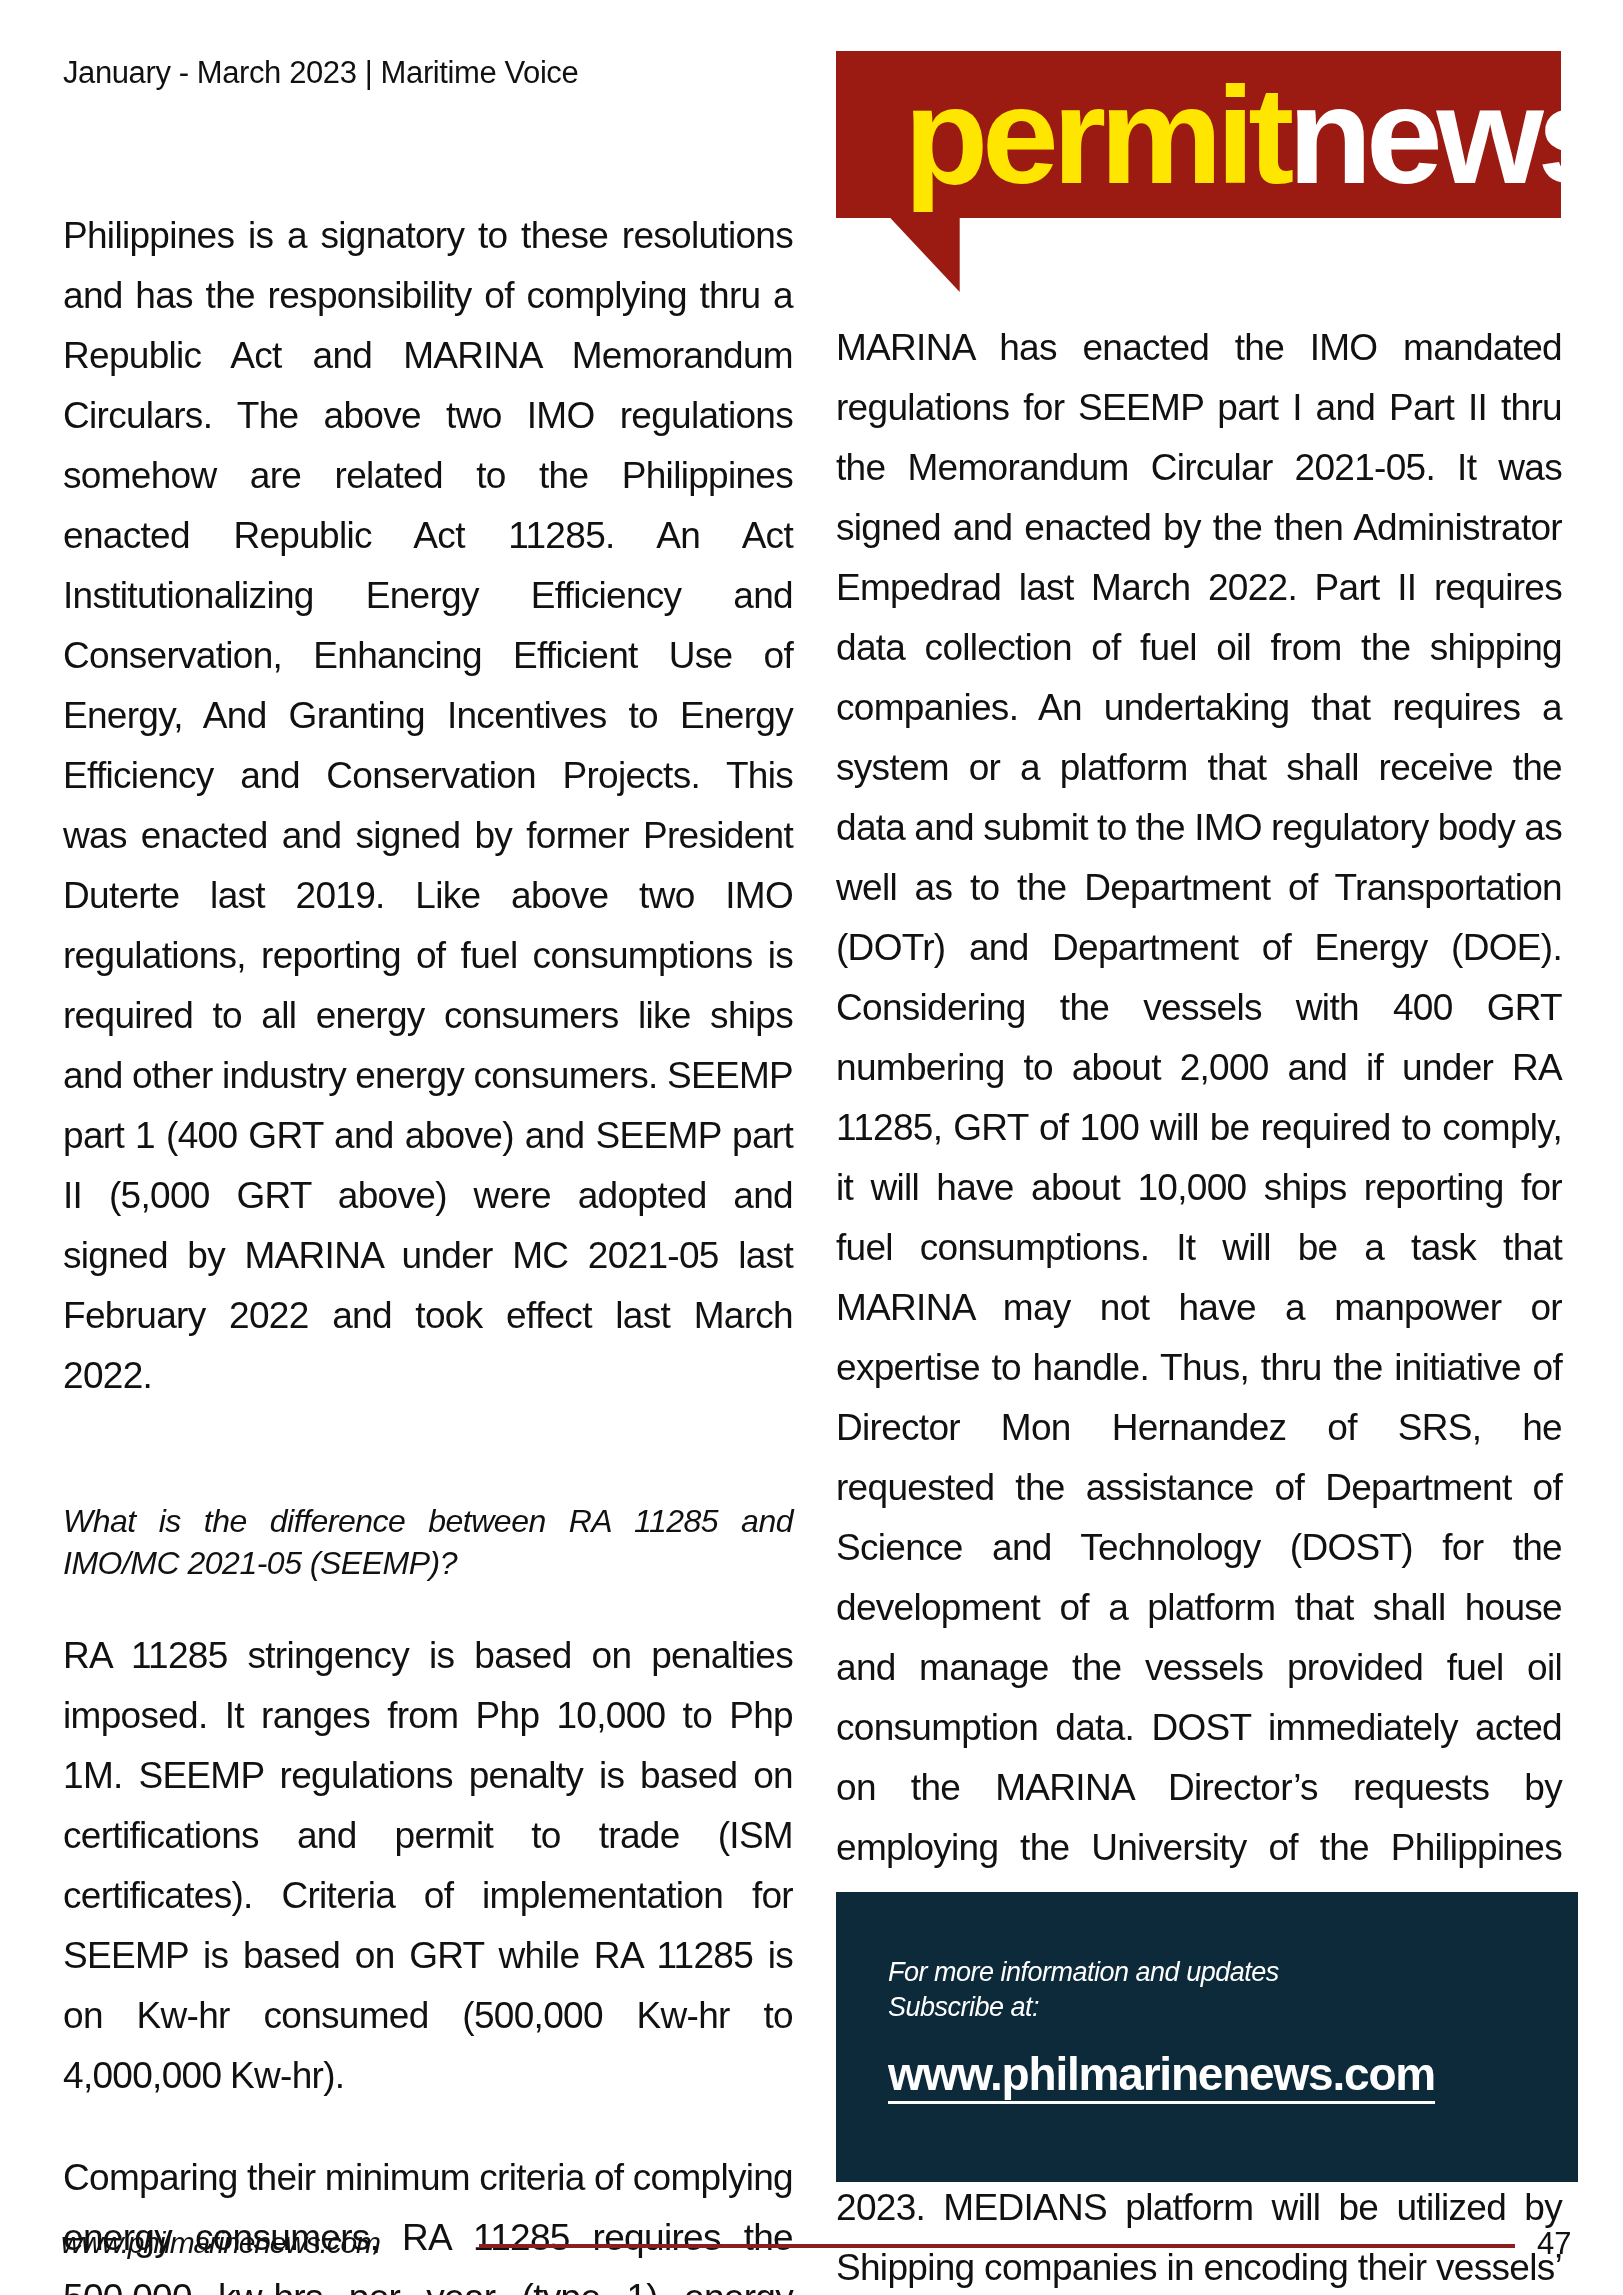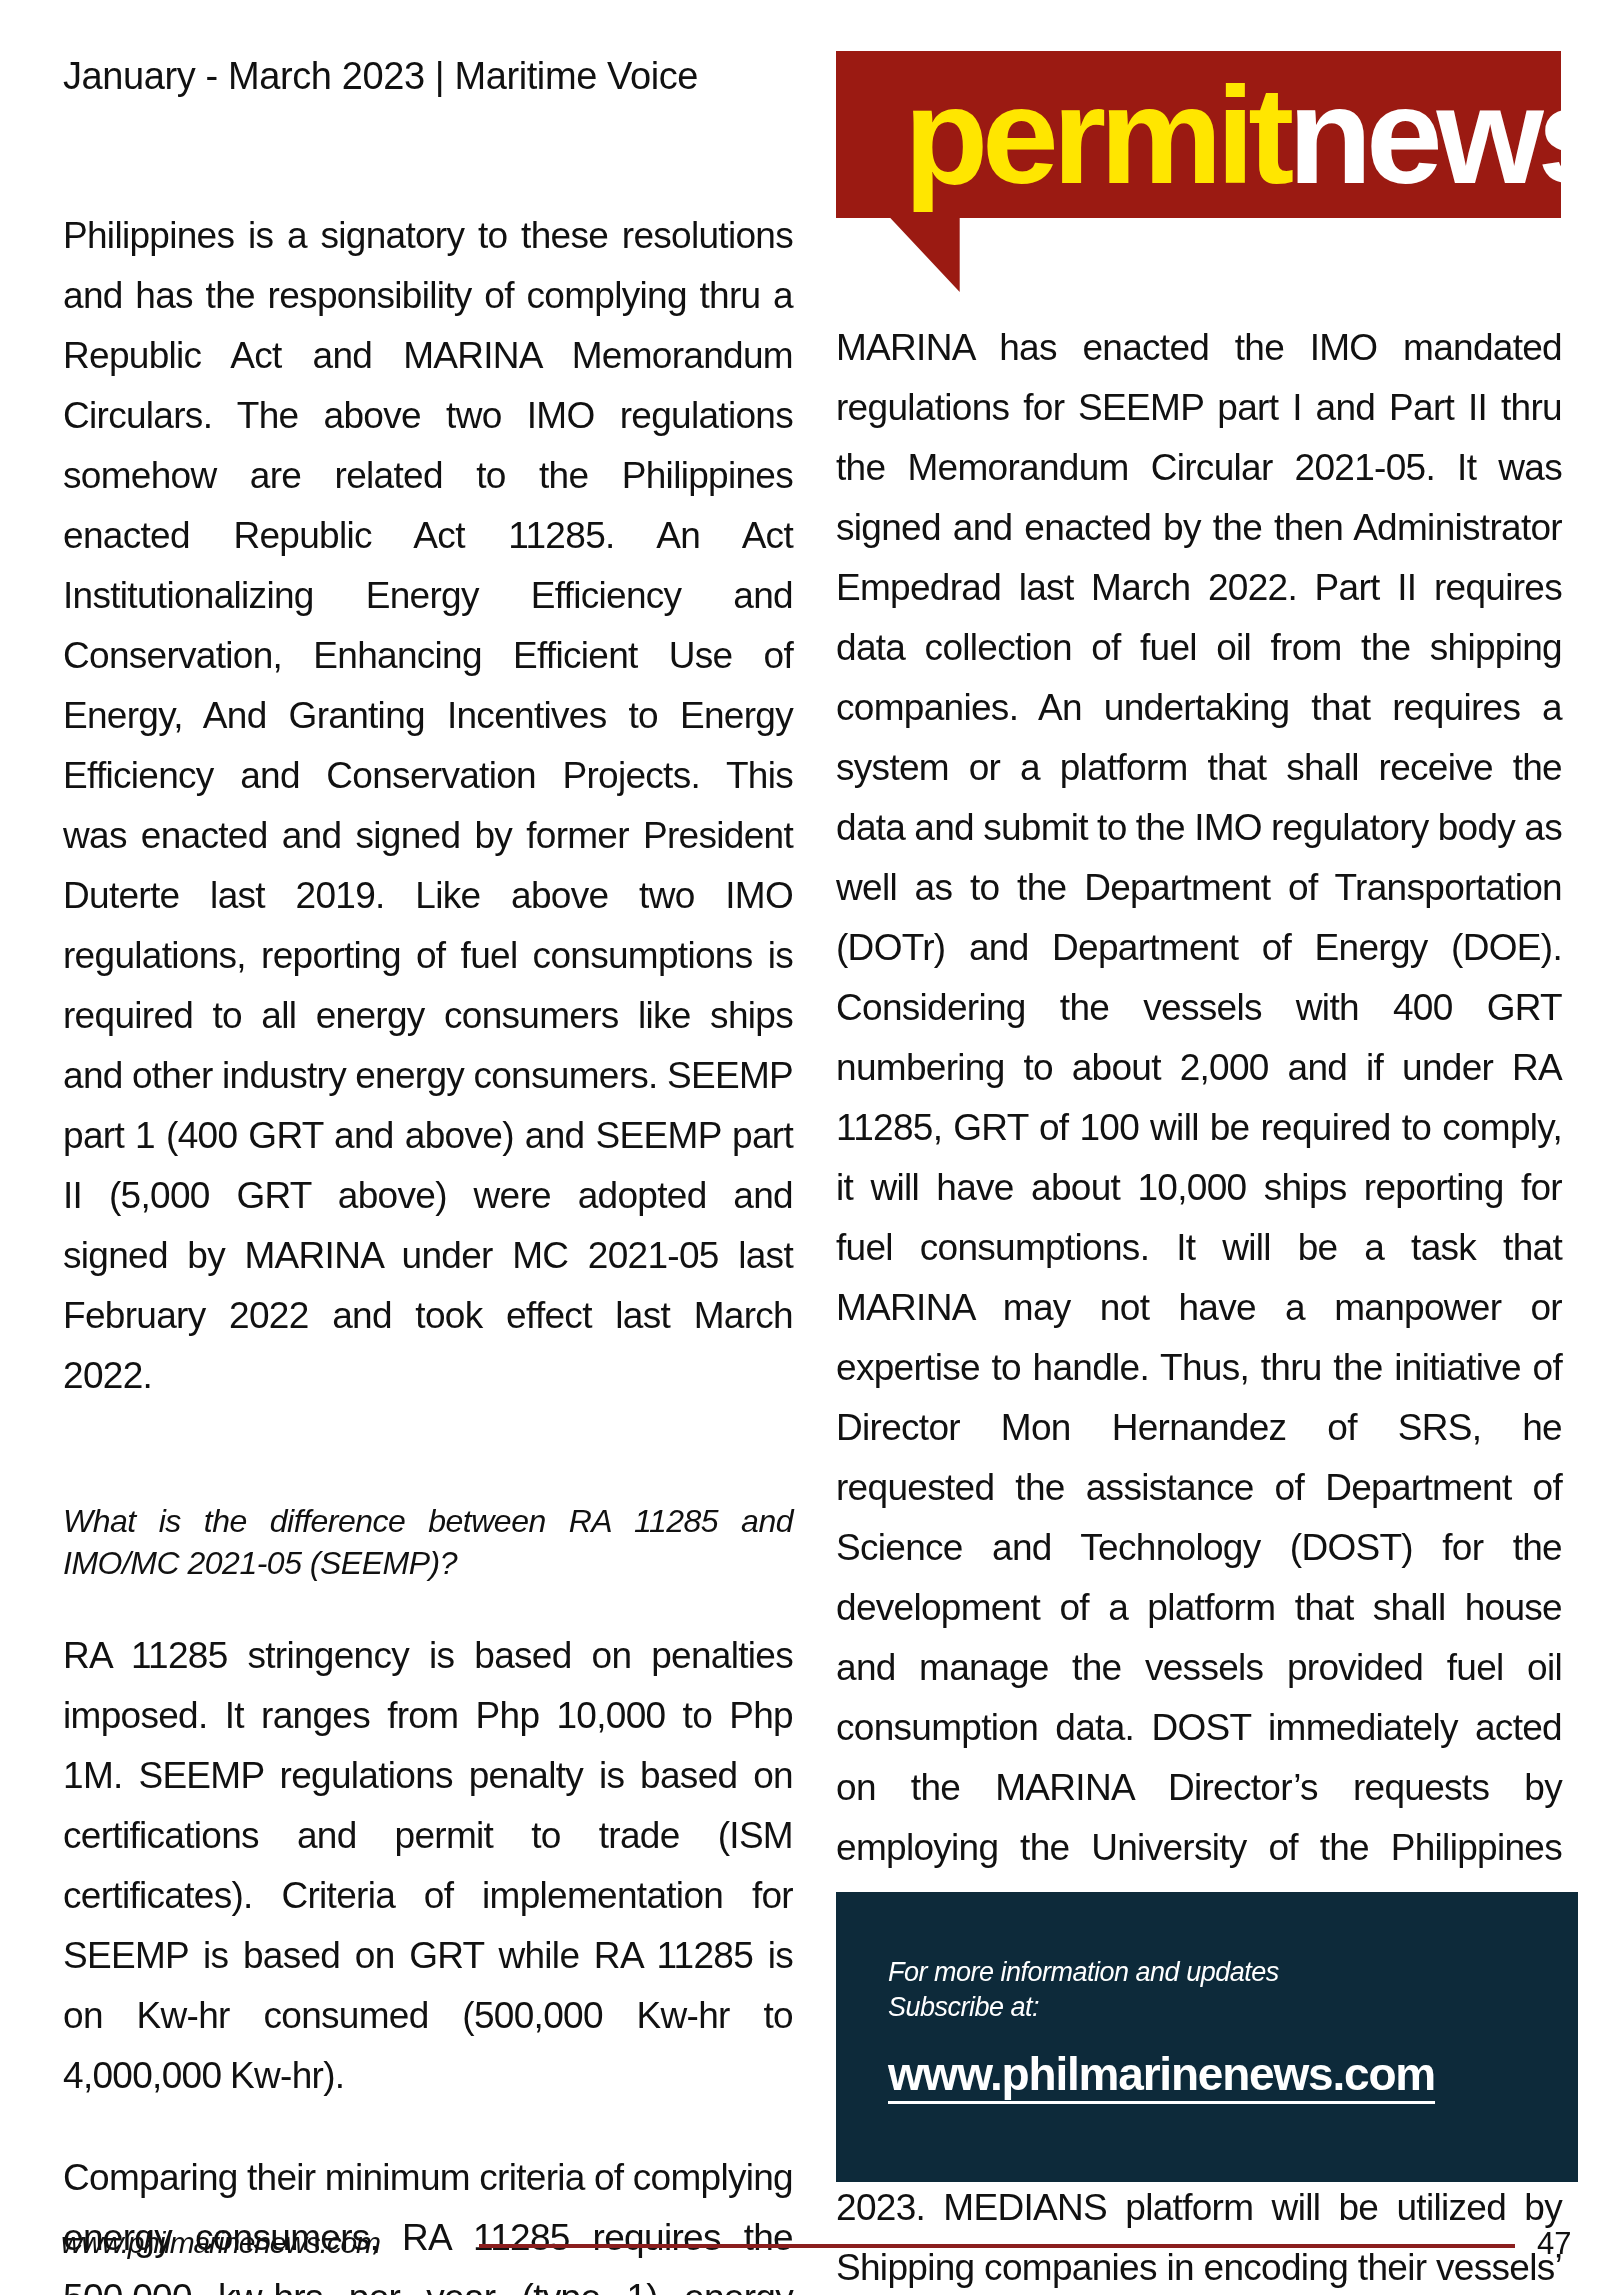--- a/index.html
+++ b/index.html
@@ -2,21 +2,21 @@
 <html style="font-size:12.6px"><head>
 <meta charset="utf-8">
 <style>
   html, body { margin: 0; padding: 0; }
   body {
     width: 1623px; height: 2295px; position: relative; background: #ffffff;
     font-family: "Liberation Sans", "DejaVu Sans", sans-serif; color: #111111;
     overflow: hidden;
   }
   .header-line {
-    position: absolute; left: 63px; top: 55px; font-size: 38px; letter-spacing: -0.4px;
+    position: absolute; left: 63px; top: 55px; font-size: 31px; letter-spacing: -0.4px;
     color: #111;
   }
   .col { position: absolute; }
   .col-left { left: 63px; top: 206px; width: 730px; }
   .col-right { left: 836px; top: 318px; width: 726px; }
   .q {
     font-style: italic; font-size: 32px; line-height: 42px; margin: 0 0 42px 0;
     text-align: justify; letter-spacing: -0.5px;
   }
   .p {

